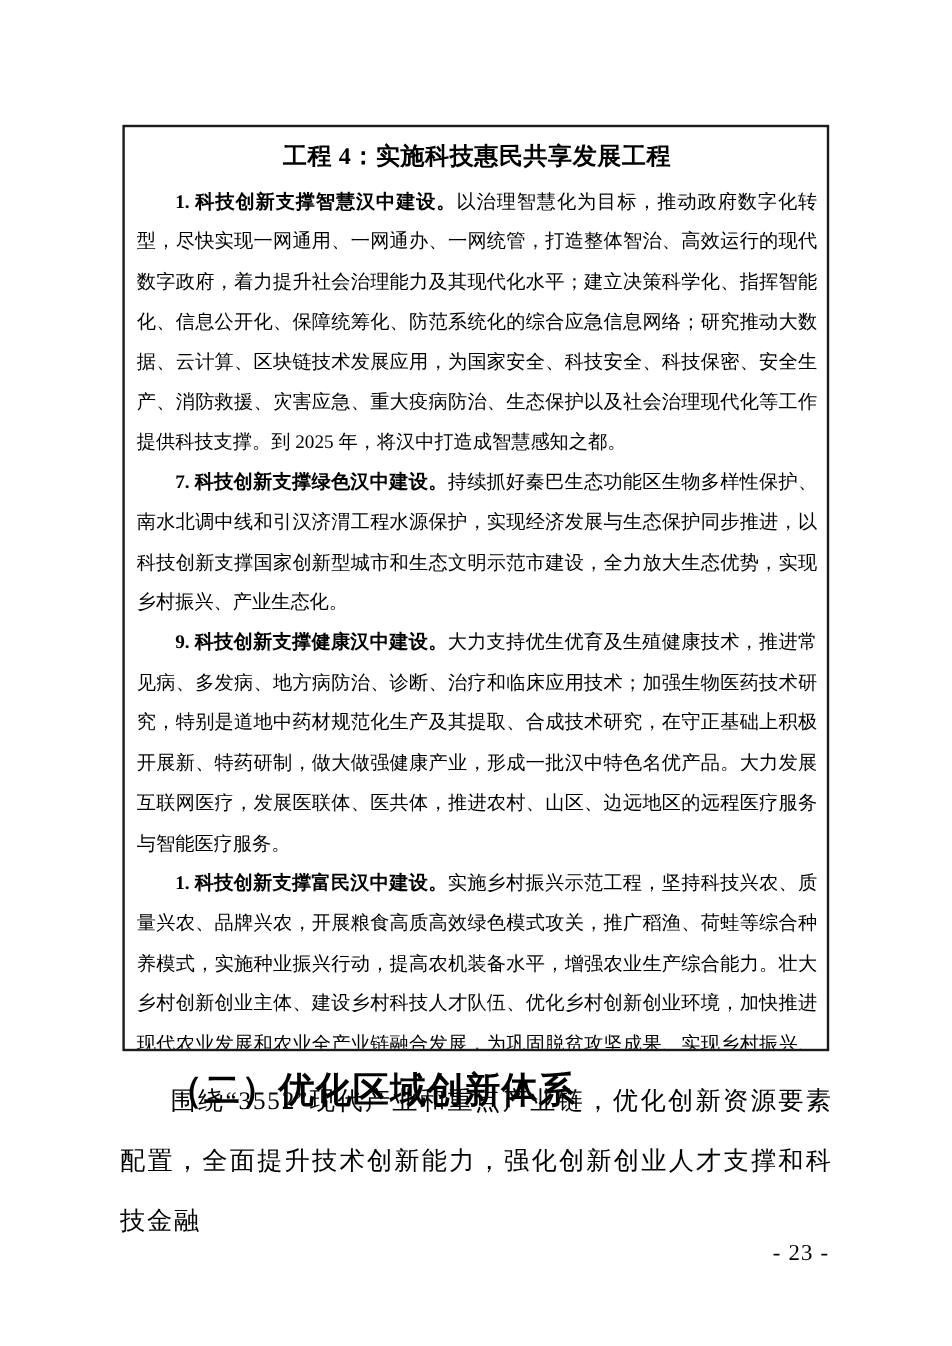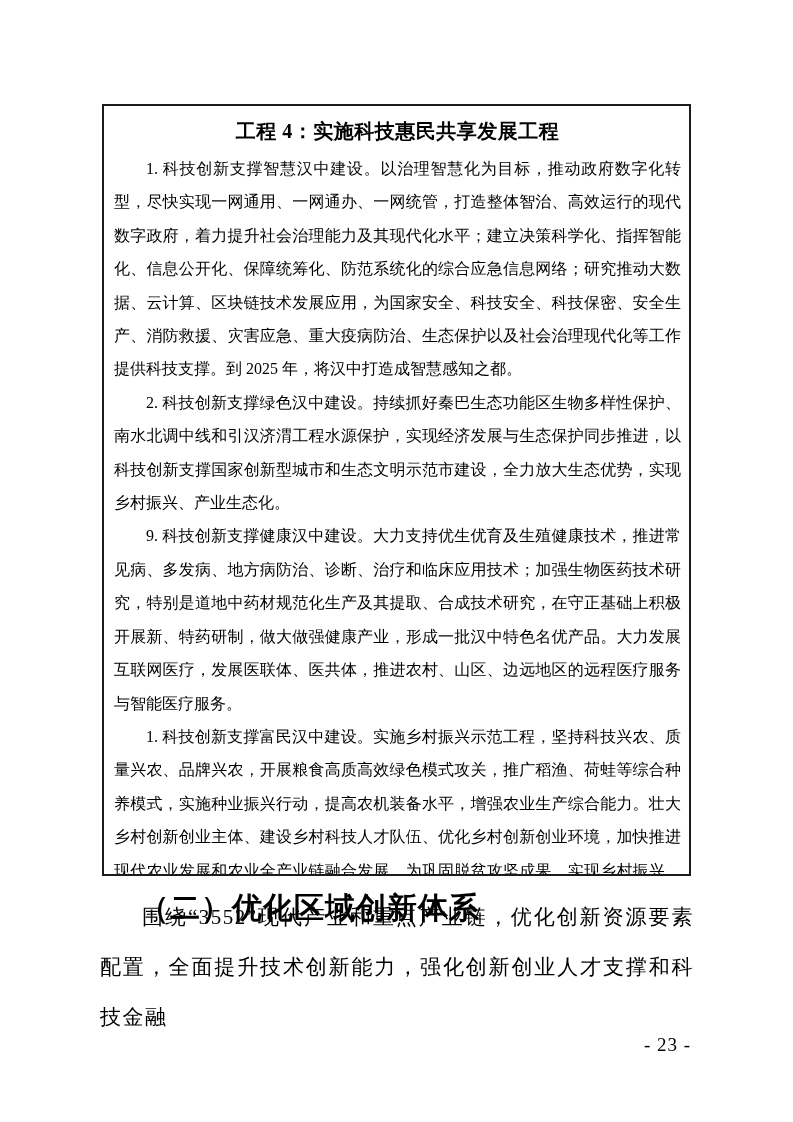--- a/index.html
+++ b/index.html
@@ -32,21 +32,21 @@
     line-height: 38px;
     margin-bottom: 2px;
     letter-spacing: 0.5px;
   }
   .box-para {
     font-size: 16px;
     line-height: 33.4px;
     text-align: justify;
     text-indent: 2em;
   }
-  .box-para .lead { font-weight: normal; }
+  .box-para .lead { font-weight: bold; }
   .section-heading {
     position: absolute;
     left: 102px;
     top: 888px;
     width: 590px;
     padding-left: 37px;
     font-size: 30px;
     font-weight: bold;
     letter-spacing: 1px;
   }
@@ -74,21 +74,21 @@
 </head>
 <body>
 
 <div class="page">
 
   <div class="project-box">
     <div class="box-title">工程 4：实施科技惠民共享发展工程</div>
 
     <p class="box-para"><span class="lead">1. 科技创新支撑智慧汉中建设。</span><span>以治理智慧化为目标，推动政府数字化转型，尽快实现一网通用、一网通办、一网统管，打造整体智治、高效运行的现代数字政府，着力提升社会治理能力及其现代化水平；建立决策科学化、指挥智能化、信息公开化、保障统筹化、防范系统化的综合应急信息网络；研究推动大数据、云计算、区块链技术发展应用，为国家安全、科技安全、科技保密、安全生产、消防救援、灾害应急、重大疫病防治、生态保护以及社会治理现代化等工作提供科技支撑。到 2025 年，将汉中打造成智慧感知之都。</span></p>
 
-    <p class="box-para"><span class="lead">2. 科技创新支撑绿色汉中建设。</span><span>持续抓好秦巴生态功能区生物多样性保护、南水北调中线和引汉济渭工程水源保护，实现经济发展与生态保护同步推进，以科技创新支撑国家创新型城市和生态文明示范市建设，全力放大生态优势，实现乡村振兴、产业生态化。</span></p>
+    <p class="box-para"><span class="lead">7. 科技创新支撑绿色汉中建设。</span><span>持续抓好秦巴生态功能区生物多样性保护、南水北调中线和引汉济渭工程水源保护，实现经济发展与生态保护同步推进，以科技创新支撑国家创新型城市和生态文明示范市建设，全力放大生态优势，实现乡村振兴、产业生态化。</span></p>
 
     <p class="box-para"><span class="lead">9. 科技创新支撑健康汉中建设。</span><span>大力支持优生优育及生殖健康技术，推进常见病、多发病、地方病防治、诊断、治疗和临床应用技术；加强生物医药技术研究，特别是道地中药材规范化生产及其提取、合成技术研究，在守正基础上积极开展新、特药研制，做大做强健康产业，形成一批汉中特色名优产品。大力发展互联网医疗，发展医联体、医共体，推进农村、山区、边远地区的远程医疗服务与智能医疗服务。</span></p>
 
     <p class="box-para"><span class="lead">1. 科技创新支撑富民汉中建设。</span><span>实施乡村振兴示范工程，坚持科技兴农、质量兴农、品牌兴农，开展粮食高质高效绿色模式攻关，推广稻渔、荷蛙等综合种养模式，实施种业振兴行动，提高农机装备水平，增强农业生产综合能力。壮大乡村创新创业主体、建设乡村科技人才队伍、优化乡村创新创业环境，加快推进现代农业发展和农业全产业链融合发展，为巩固脱贫攻坚成果、实现乡村振兴、促进农民富裕提供源源不断的创新动能。</span></p>
   </div>
 
   <h2 class="section-heading">（二）优化区域创新体系</h2>
 
   <p class="section-para">围绕“3552”现代产业和重点产业链，优化创新资源要素配置，全面提升技术创新能力，强化创新创业人才支撑和科技金融</p>
 

